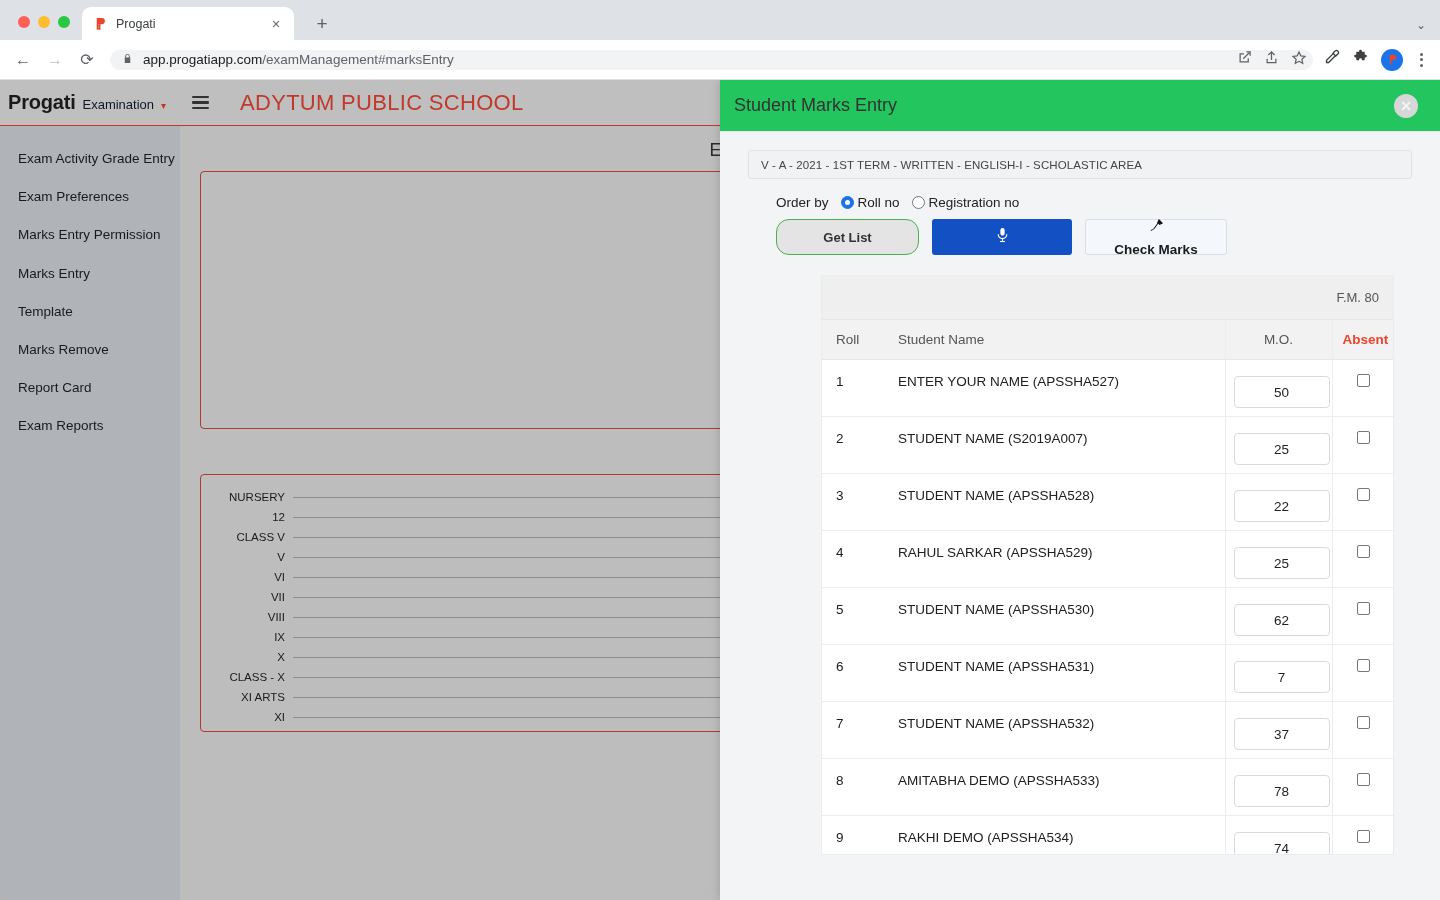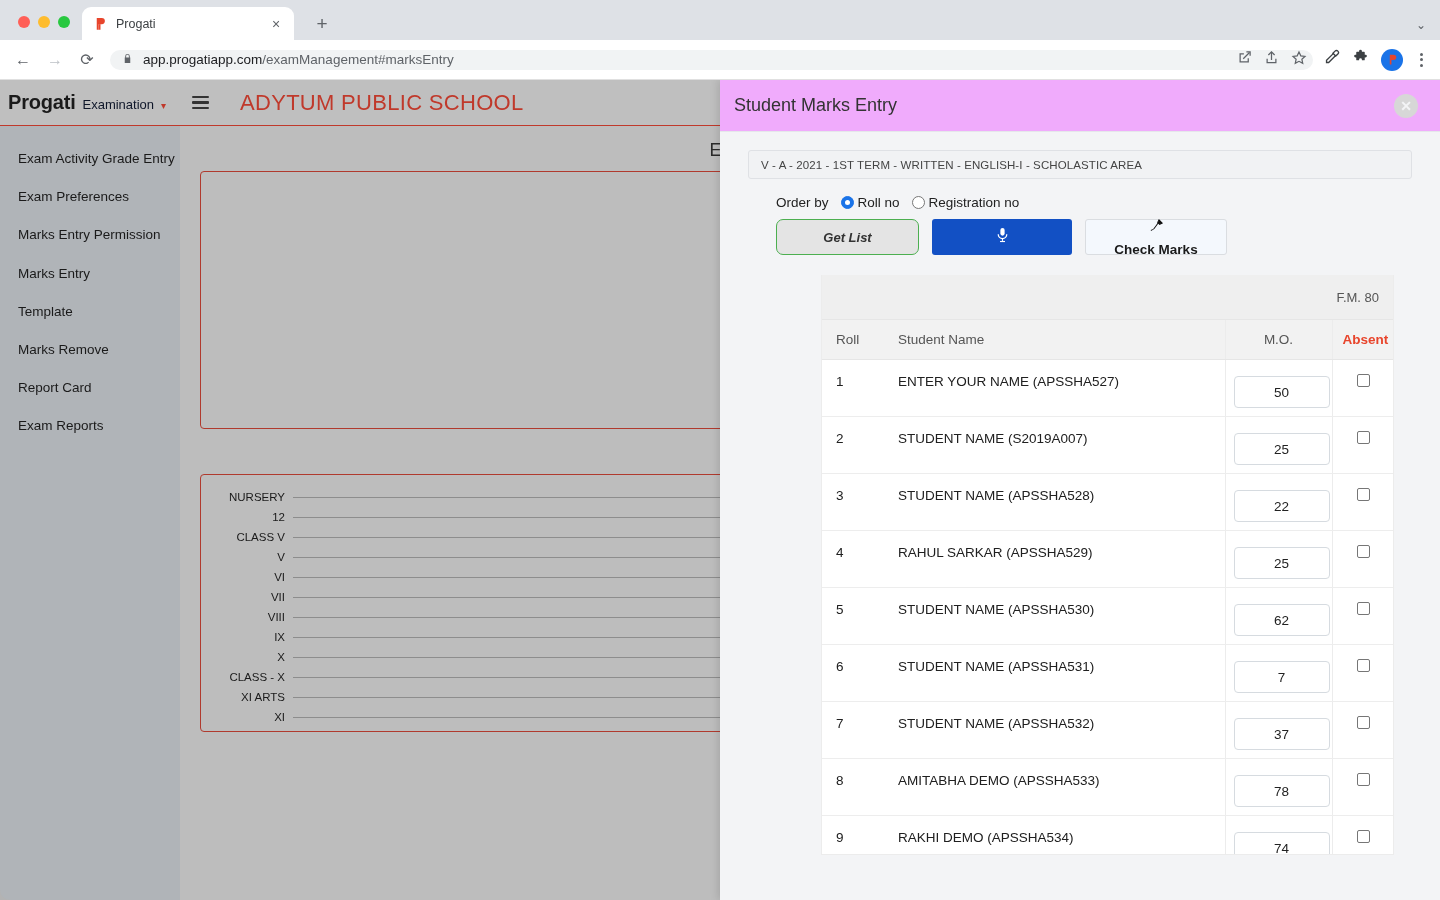--- a/index.html
+++ b/index.html
@@ -98,21 +98,21 @@
   .tmpl-label { width:86px; text-align:right; font-size:11.5px; color:#1a1a1a; padding-right:8px; }
   .tmpl-line { flex:1; height:1px; background:#8d8d8d; }
   .tmpl-inner { padding-top: 12px; }
 
   
   .modal {
     position:absolute; top:0; left:720px; width:720px; height:820px; background:#f3f4f6;
     box-shadow: -2px 0 8px rgba(0,0,0,0.12);
   }
   .modal-header {
-    height: 52px; background:#f0abfc; display:flex; align-items:center;
+    height: 52px; background:#22c55e; display:flex; align-items:center;
     padding: 0 22px 0 14px; border-bottom:1px solid #e5e7eb;
   }
   .modal-title { font-size:18px; color:#333; flex:1; }
   .modal-close { width:24px; height:24px; border-radius:50%; background:#d7d7d7;
                  display:flex; align-items:center; justify-content:center; color:#f3f4f6;
                  font-size:14px; font-weight:bold; line-height:1; }
   .modal-body { padding: 18px 28px 0 28px; }
 
   .sel-box {
     height:29px; border:1px solid #dfe1e5; background:#f1f2f4; border-radius:3px;
@@ -122,22 +122,22 @@
   .orderby { margin-top:16px; display:flex; align-items:center; gap:4px;
              font-size:13.5px; color:#222; padding-left: 28px; }
   .orderby .radio { width:13px; height:13px; border-radius:50%; border:1px solid #777;
                     display:inline-flex; align-items:center; justify-content:center; background:#fff; }
   .orderby .radio.on { border:1px solid #1a73e8; background:#1a73e8; }
   .orderby .radio.on::after { content:""; width:5px; height:5px; border-radius:50%; background:#fff; }
   .orderby .lbl { margin-right:8px; }
 
   .btnrow { display:flex; gap:13px; margin-top:9px; padding-left:28px; }
   .btn-getlist {
-    width:143px; height:36px; background:#e4e4e4; border:1px solid #4caf50; border-radius:7px;
-    font-size:13px; font-weight:bold; color:#333; display:flex; align-items:center; justify-content:center;font-style:italic;
+    width:143px; height:36px; background:#e4e4e4; border:1px solid #4caf50; border-radius:13px;
+    font-size:13px; font-weight:bold; color:#333; display:flex; align-items:center; justify-content:center;
   }
   .btn-mic {
     width:140px; height:36px; background:#1250c4; border:none; border-radius:3px;
     display:flex; align-items:center; justify-content:center;
   }
   .btn-check {
     width:142px; height:36px; background:#f4f8fd; border:1px solid #dadde1; border-radius:3px;
     font-size:13.5px; font-weight:bold; color:#1a1a1a; display:flex; align-items:center;
     justify-content:center; gap:6px;flex-direction:column;
   }

